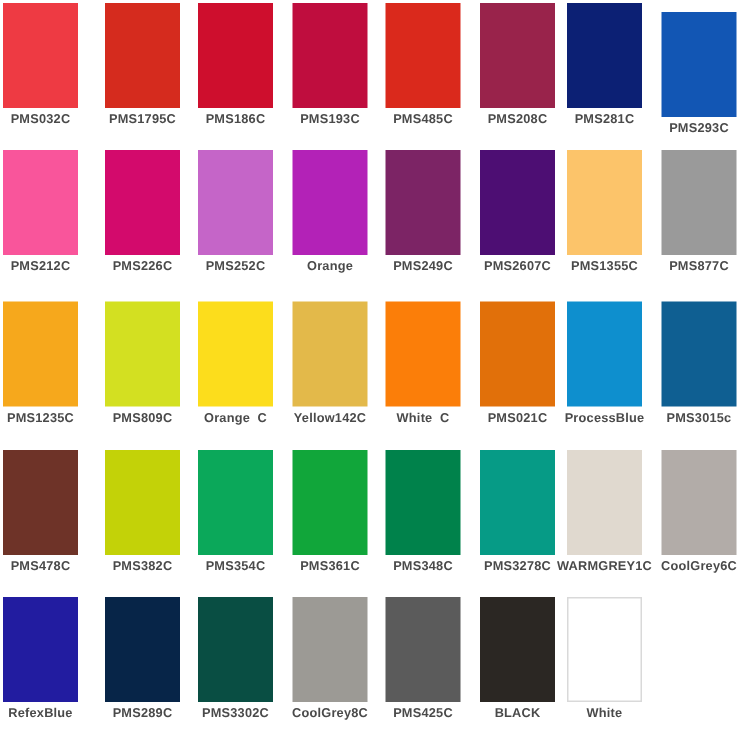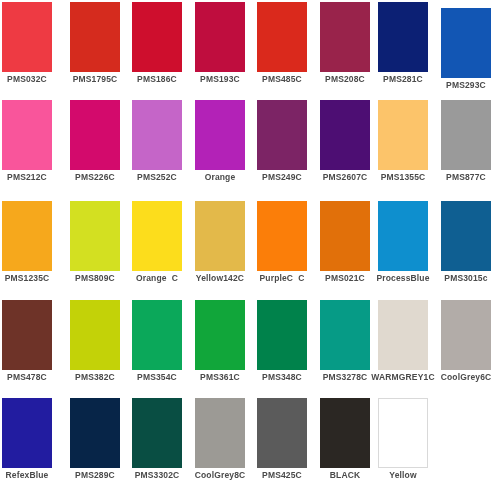--- a/index.html
+++ b/index.html
@@ -130,21 +130,21 @@
     <div class="swatch-cell" style="left: 132px; top: 201px;">
       <div class="swatch-chip" style="background: rgb(252, 221, 28);"></div>
       <div class="swatch-label">Orange  C</div>
     </div>
     <div class="swatch-cell" style="left: 195px; top: 201px;">
       <div class="swatch-chip" style="background: rgb(227, 185, 74);"></div>
       <div class="swatch-label">Yellow142C</div>
     </div>
     <div class="swatch-cell" style="left: 257px; top: 201px;">
       <div class="swatch-chip" style="background: rgb(251, 126, 9);"></div>
-      <div class="swatch-label">PurpleC  C</div>
+      <div class="swatch-label">White  C</div>
     </div>
     <div class="swatch-cell" style="left: 320px; top: 201px;">
       <div class="swatch-chip" style="background: rgb(225, 112, 10);"></div>
       <div class="swatch-label">PMS021C</div>
     </div>
     <div class="swatch-cell" style="left: 378px; top: 201px;">
       <div class="swatch-chip" style="background: rgb(14, 143, 206);"></div>
       <div class="swatch-label">ProcessBlue</div>
     </div>
     <div class="swatch-cell" style="left: 441px; top: 201px;">
@@ -202,15 +202,15 @@
     <div class="swatch-cell" style="left: 257px; top: 398px;">
       <div class="swatch-chip" style="background: rgb(91, 91, 91);"></div>
       <div class="swatch-label">PMS425C</div>
     </div>
     <div class="swatch-cell" style="left: 320px; top: 398px;">
       <div class="swatch-chip" style="background: rgb(43, 39, 35);"></div>
       <div class="swatch-label">BLACK</div>
     </div>
     <div class="swatch-cell" style="left: 378px; top: 398px;">
       <div class="swatch-chip bordered" style="background: rgb(255, 255, 255);"></div>
-      <div class="swatch-label">Yellow</div>
+      <div class="swatch-label">White</div>
     </div>
   </div>
 
 </body></html>

